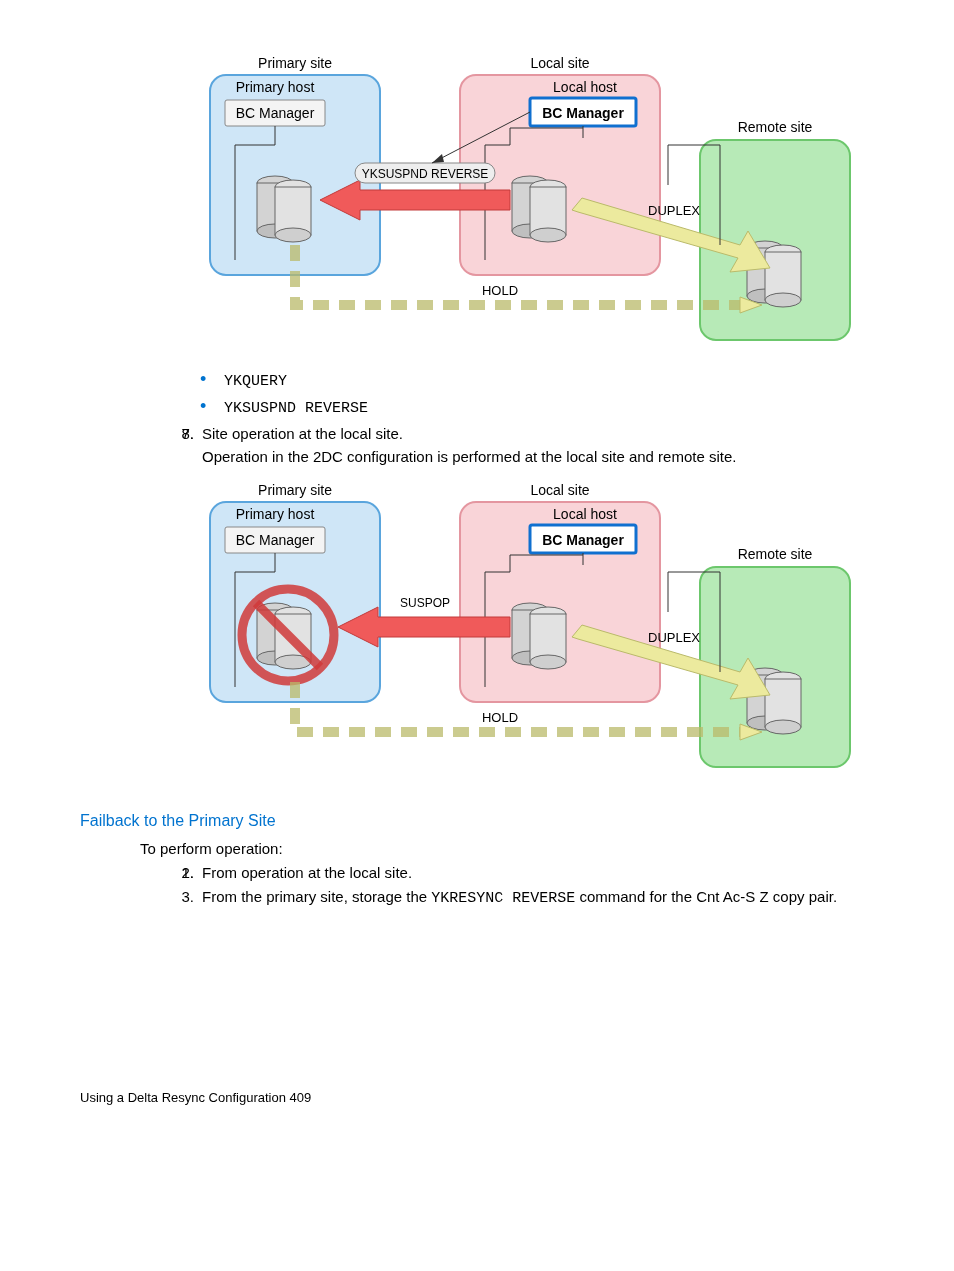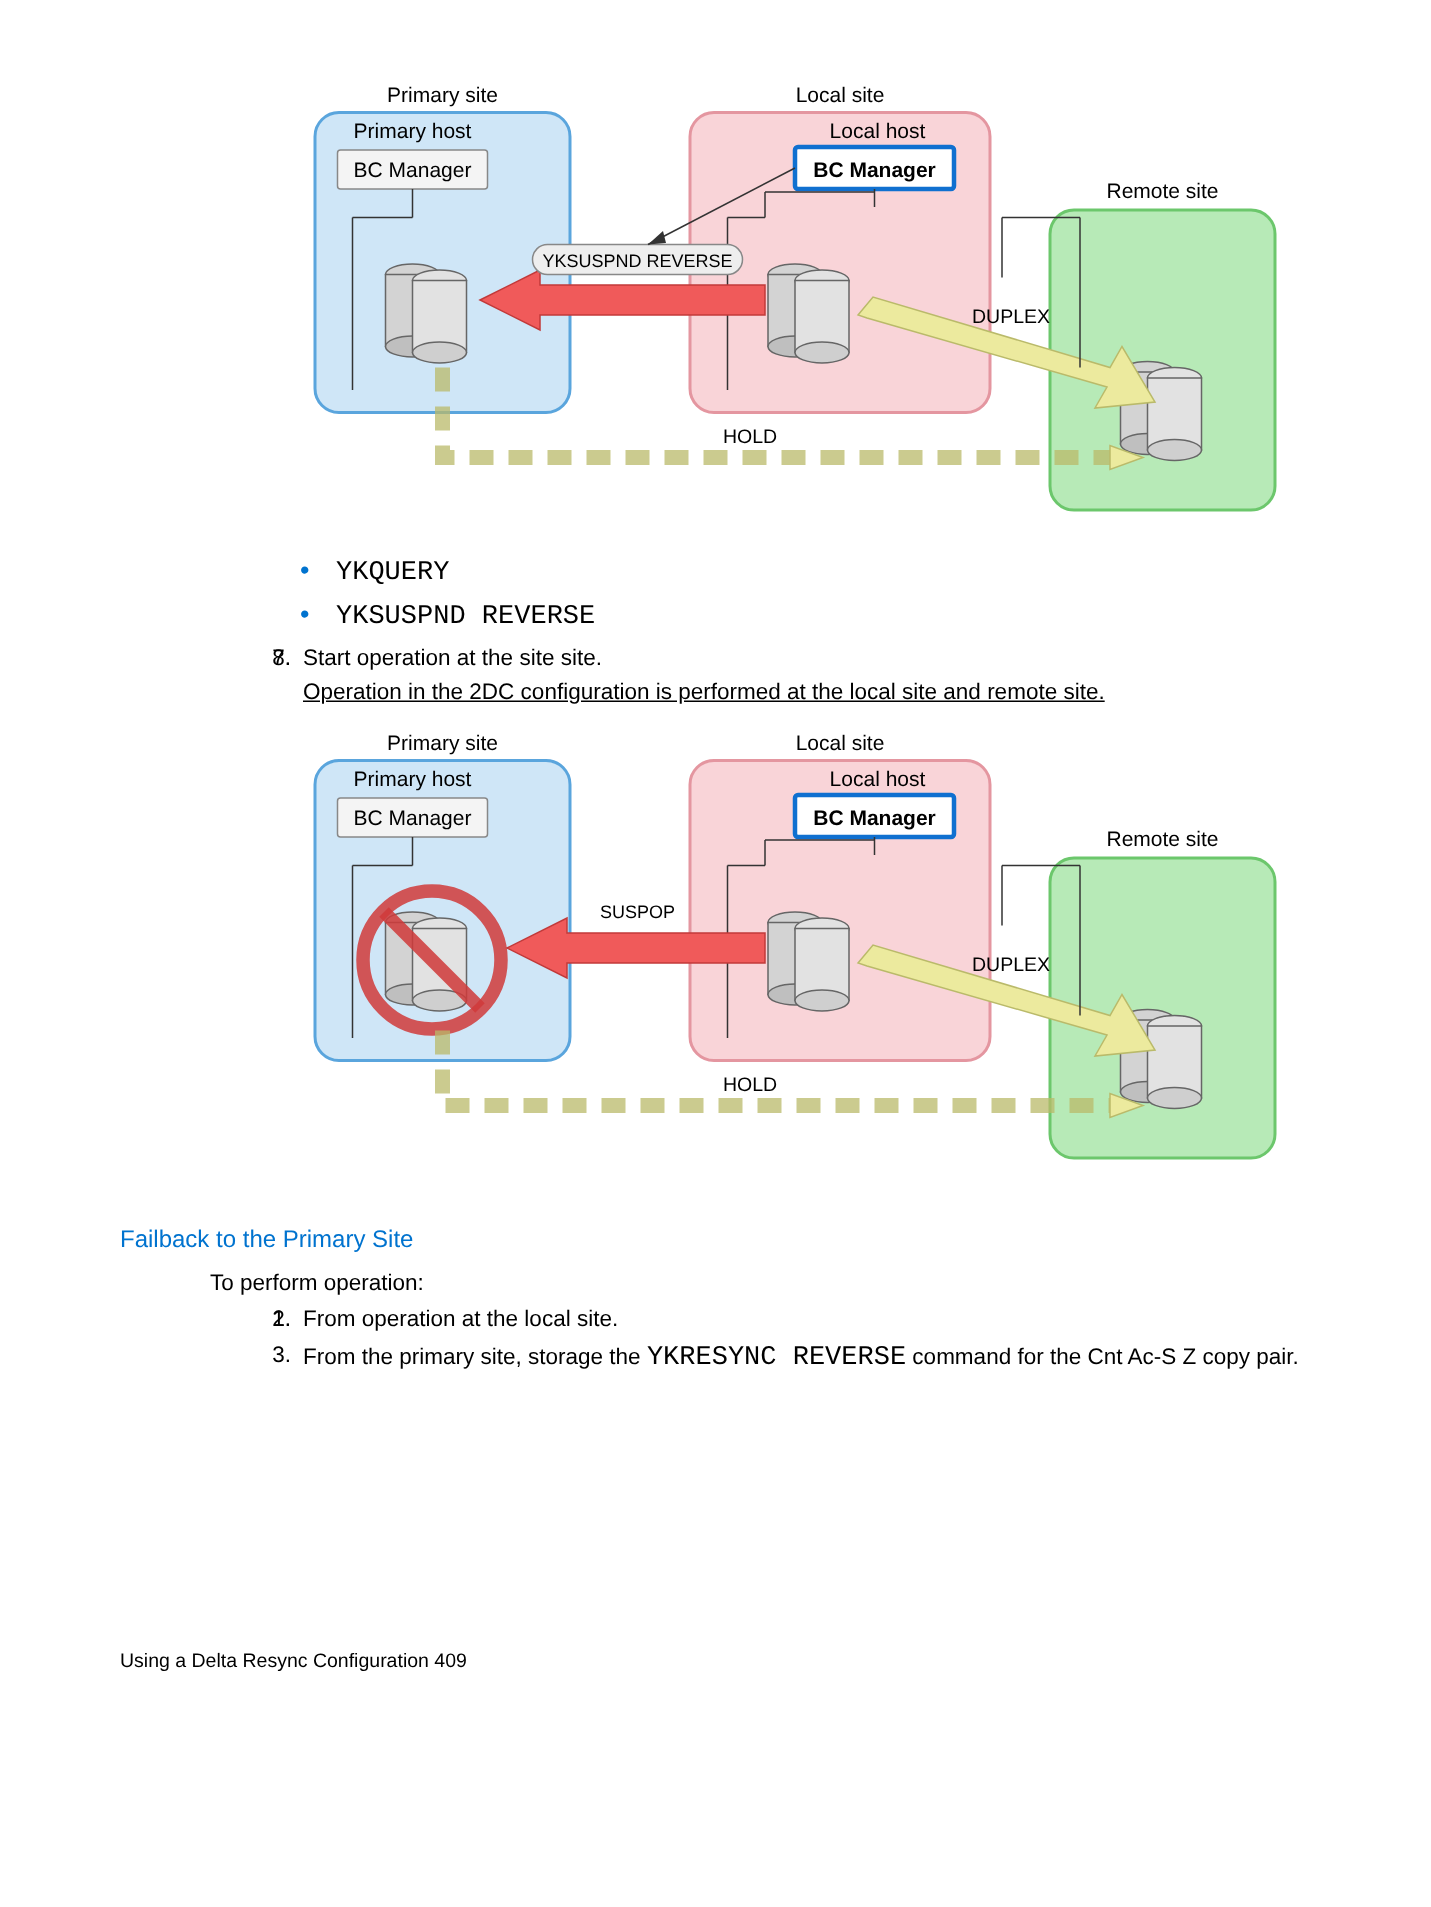--- a/index.html
+++ b/index.html
@@ -27,40 +27,39 @@
   }
   ul.bullets li::before {
     content: "•";
     color: #0073cf;
     position: absolute;
     left: 10px;
     font-size: 18px;
     line-height: 1;
     top: 1px;
   }
-  .mono { font-family: "Courier New", monospace; font-size: 18px; }
+  .mono { font-family: "Courier New", monospace; font-size: 15px; }
   ol.steps {
     list-style: none;
     padding: 0;
     margin: 2px 0 0 90px;
   }
   ol.steps li {
     margin: 3px 0;
     position: relative;
     padding-left: 32px;
   }
   ol.steps li .num {
     position: absolute;
     left: 0;
     width: 24px;
     text-align: right;
   }
   .step-sub {
     margin-top: 2px;
-    text-decoration: underline;
   }
   h2.section {
     font-family: Arial, Helvetica, sans-serif;
     font-weight: normal;
     color: #0073cf;
     font-size: 16px;
     margin: 28px 0 6px 0;
   }
   .intro { margin: 0 0 2px 60px; }
   .footer {
@@ -150,21 +149,21 @@
   <li><span class="mono">YKQUERY</span></li>
   <li><span class="mono">YKSUSPND REVERSE</span></li>
 </ul>
 
 <ol class="steps">
   <li>
     <span class="num">7.</span>
   </li>
   <li>
     <span class="num">8.</span>
-    <span>Start operation at the site site.</span>
+    <span>Site operation at the local site.</span>
     <div class="step-sub">Operation in the 2DC configuration is performed at the local site and remote site.</div>
   </li>
 </ol>
 
 <div class="diagram-wrap">
 <svg width="660" height="300" viewBox="0 0 660 300">
   <rect x="10" y="25" rx="16" ry="16" width="170" height="200" fill="#cfe6f7" stroke="#5aa5dd" stroke-width="2"></rect>
   <text x="95" y="18" text-anchor="middle" font-size="14">Primary site</text>
   <text x="75" y="42" text-anchor="middle" font-size="14">Primary host</text>
   <rect x="25" y="50" width="100" height="26" rx="2" fill="#f4f4f4" stroke="#888"></rect>

